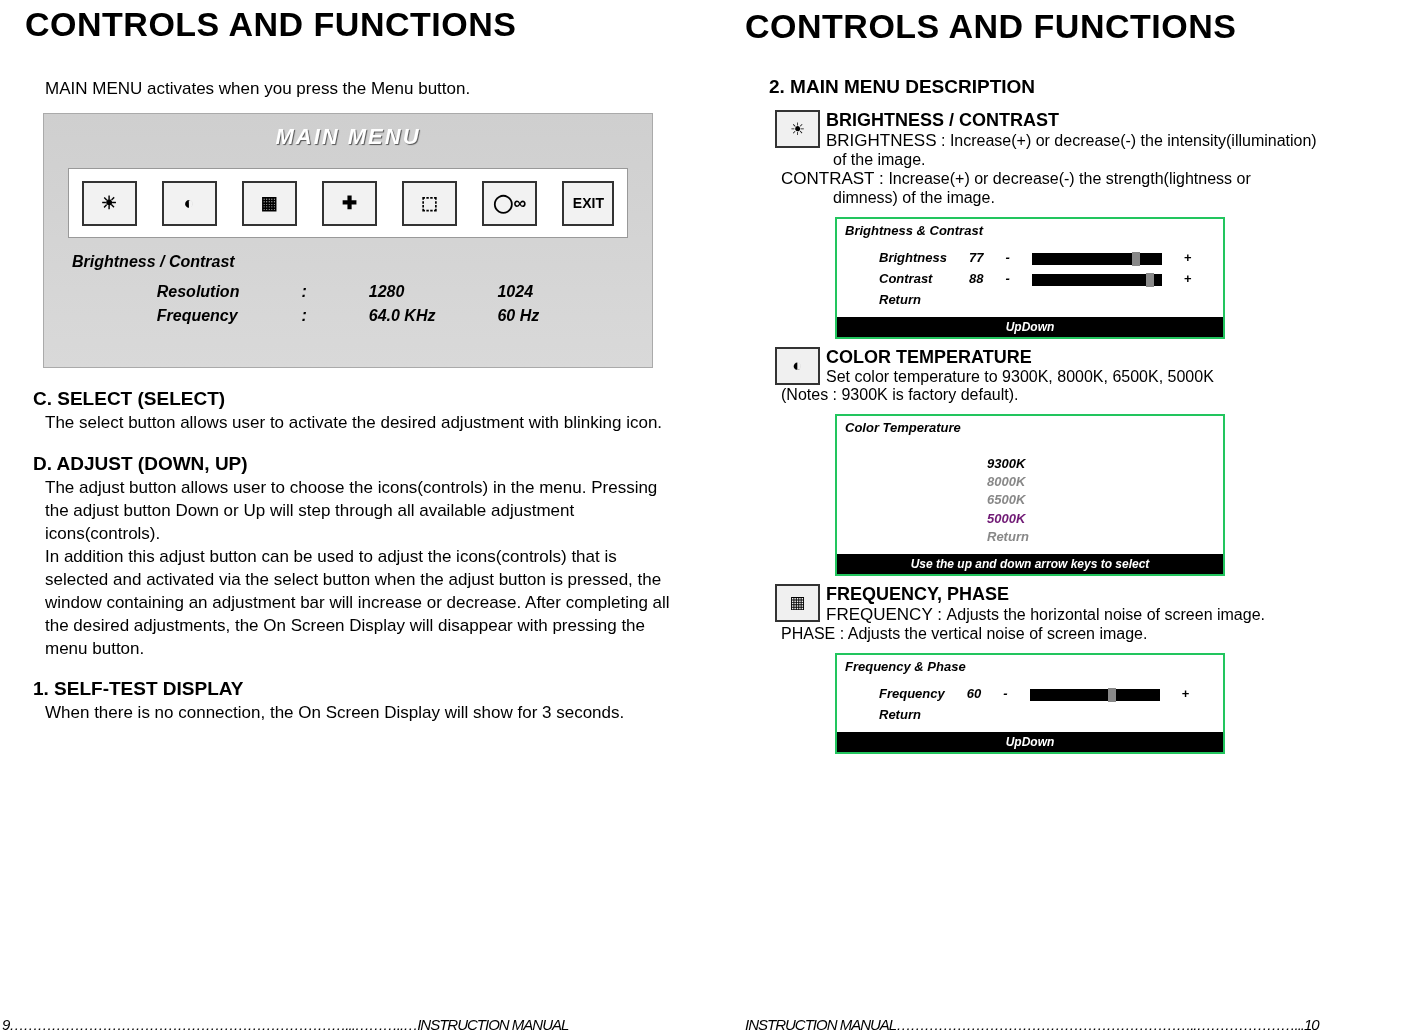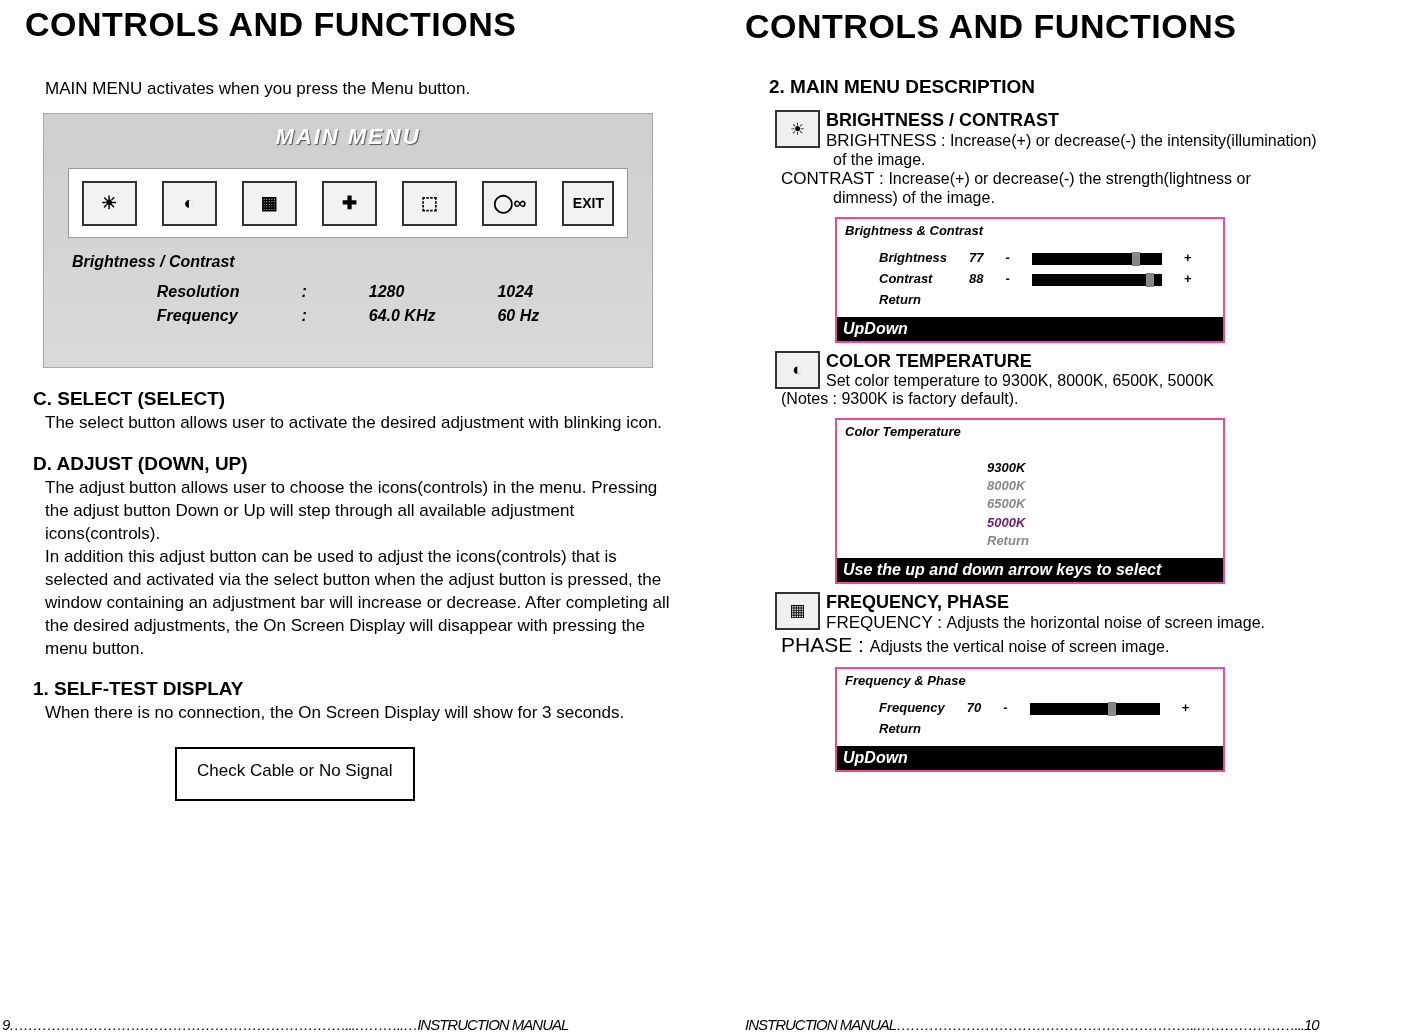--- a/index.html
+++ b/index.html
@@ -133,21 +133,21 @@
       margin-left: 36px;
     }
     .r-line2 {
       font-size: 16px;
       margin-left: 88px;
     }
     .r-sub {
       font-size: 16px;
     }
     .osd-img {
-      border: 2px solid #ec4899;
+      border: 2px solid #22c55e;
       margin: 10px 0 8px 90px;
       background: #fff;
       font-size: 13px;
     }
     .osd-img .osd-title {
       font-weight: 700;
       font-style: italic;
       padding: 4px 8px;
     }
     .osd-img table {
@@ -172,22 +172,23 @@
       top: -1px;
       width: 8px;
       height: 14px;
       background: #888;
     }
     .osd-footer {
       background: #000;
       color: #fff;
       font-weight: 700;
       font-style: italic;
-      font-size: 16px;
+      font-size: 12px;
       padding: 3px 6px;
+      text-align: center;
     }
     .osd-bc { width: 390px; }
     .osd-ct { width: 390px; }
     .osd-ct .list {
       font-weight: 700;
       font-style: italic;
       margin: 16px 0 8px 150px;
       line-height: 1.4;
     }
     .osd-fp { width: 390px; }
@@ -249,21 +250,20 @@
   <div class="section-h">C. SELECT (SELECT)</div>
   <div class="body-text">The select button allows user to activate the desired adjustment with blinking icon.</div>
 
   <div class="section-h">D. ADJUST (DOWN, UP)</div>
   <div class="body-text" style="white-space:pre-line">The adjust button allows user to choose the icons(controls) in the menu. Pressing the adjust button Down or Up will step through all available adjustment icons(controls).
 In addition this adjust button can be used to adjust the icons(controls) that is selected and activated via the select button when the adjust button is pressed, the window containing an adjustment bar will increase or decrease. After completing all the desired adjustments, the On Screen Display will disappear with pressing the menu button.</div>
 
   <div class="section-h">1. SELF-TEST DISPLAY</div>
   <div class="body-text">When there is no connection, the On Screen Display will show for 3 seconds.</div>
 
-  <div class="box-nosignal">Check Cable or No Signal</div>
 
   <div class="footer footer-left dots">9………………………………………………………………...………..…INSTRUCTION MANUAL</div>
 </div>
 
 <div class="page page-right">
   <div class="title">CONTROLS AND FUNCTIONS</div>
   <div class="r-subh">2. MAIN MENU DESCRIPTION</div>
 
   <div class="icon-wrap">
     <div class="float-icon">☀</div>
@@ -323,31 +323,31 @@
     <div class="osd-footer">Use the up and down arrow keys to select</div>
   </div>
 
   <div class="icon-wrap">
     <div class="float-icon">▦</div>
     <div class="r-h">FREQUENCY, PHASE</div><br>
     <span style="font-size:17px">FREQUENCY : </span>
     <span class="r-sub">Adjusts the horizontal noise of screen image.</span>
   </div>
   <div class="r-line">
-    <span style="font-size:21px">PHASE : </span>
+    <span style="font-size:16px">PHASE : </span>
     <span class="r-sub">Adjusts the vertical noise of screen image.</span>
   </div>
 
   <div class="osd-img osd-fp">
     <div class="osd-title">Frequency &amp; Phase</div>
     <table>
       <tbody>
           <tr>
         <td>Frequency</td>
-        <td>70</td>
+        <td>60</td>
         <td>-</td>
         <td><span class="slider"><span class="slider-mark" style="left:78px"></span></span></td>
         <td>+</td>
       </tr>
       <tr>
             <td>Return</td>
           </tr>
     </tbody>
       </table>
     <div class="osd-footer">UpDown</div>

